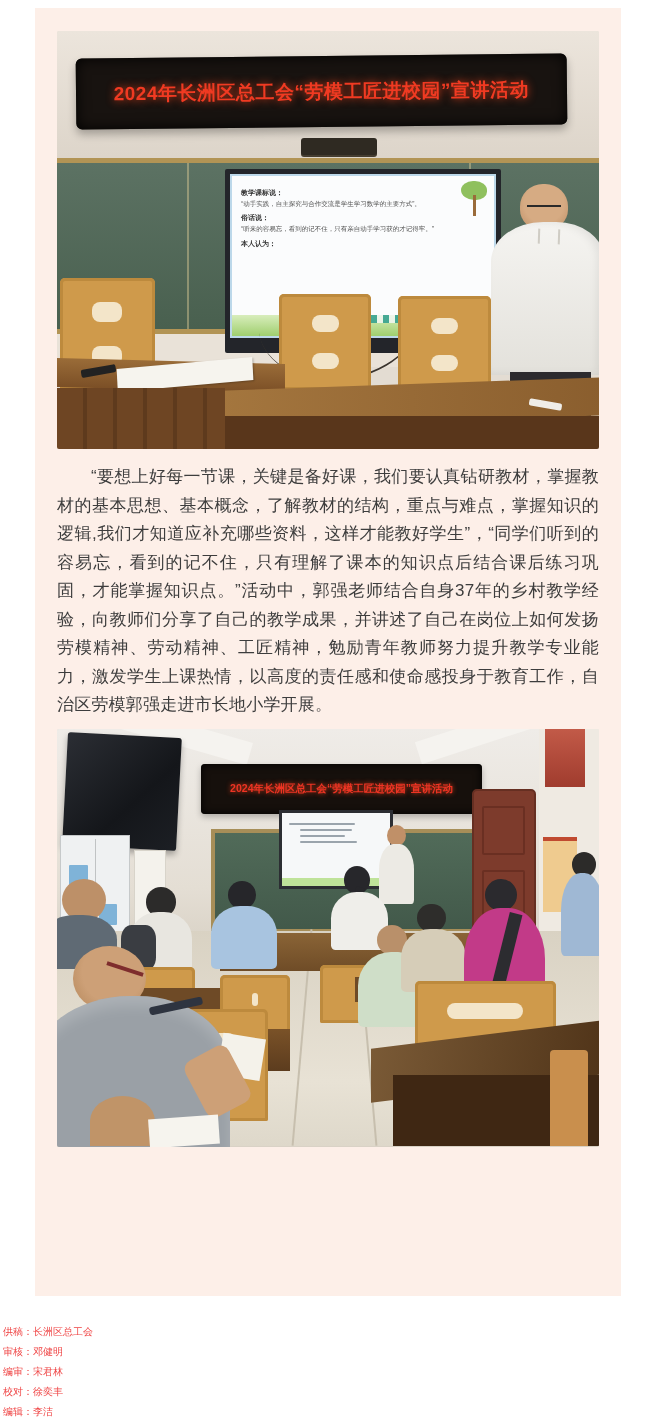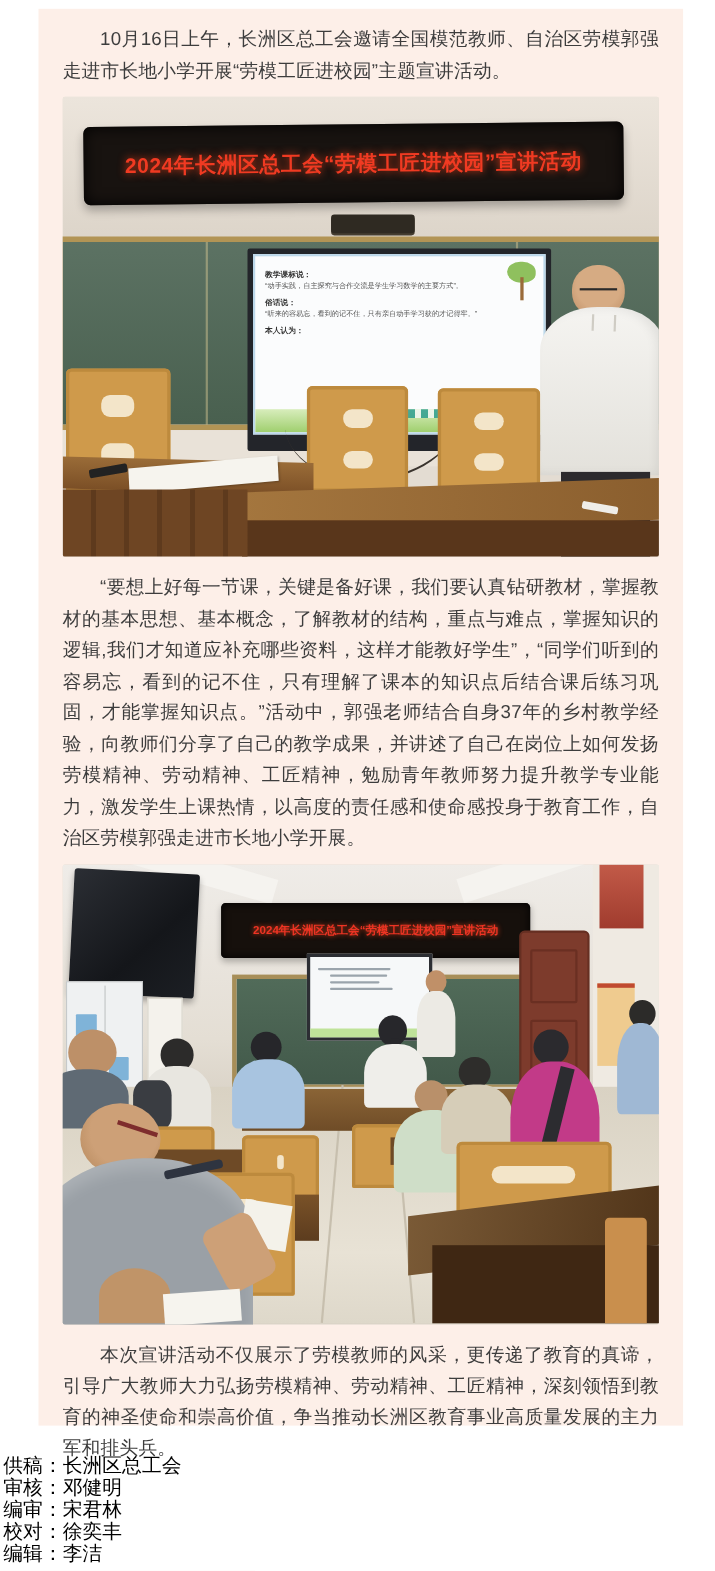--- a/index.html
+++ b/index.html
@@ -155,29 +155,28 @@
   .p2-chairE{left:16%;top:67%;width:23%;height:27%;}
   .p2-chairF{left:66%;top:60.5%;width:26%;height:23%;}
   .p2-deskL1{left:11%;top:62%;width:31%;height:7%;background:#6e4a26;}
   .p2-deskL2{left:12%;top:72%;width:31%;height:10%;background:linear-gradient(180deg,#7a5228,#5c3c1e);}
   .p2-deskM{left:55%;top:59.5%;width:18%;height:6%;background:#6e4a26;}
   .p2-deskR-top{left:58%;top:73%;width:44%;height:13%;transform:skewY(-7deg);
     background:linear-gradient(100deg,#7a5a36,#4f3318);}
   .p2-deskR-face{left:62%;top:83%;width:40%;height:17%;background:#3f2713;}
   .p2-chairpost{left:91%;top:77%;width:7%;height:23%;background:#c98f4d;border-radius:4px 4px 0 0;}
   
-  .credits{position:absolute;left:3px;top:1322px;font-size:18px;line-height:20px;color:#000000;}
+  .credits{position:absolute;left:3px;top:1322px;font-size:10px;line-height:20px;color:#ef4444;}
   .credits div{white-space:nowrap;}
 </style>
 </head>
 <body>
 
 <div class="card">
 
-  <p>10月16日上午，长洲区总工会邀请全国模范教师、自治区劳模郭强走进市长地小学开展“劳模工匠进校园”主题宣讲活动。</p>
 
   <div class="photo">
     <div class="abs ph1-wall"></div>
     <div class="abs ph1-led">
       <span class="led-text1">2024年长洲区总工会“劳模工匠进校园”宣讲活动</span>
     </div>
     <div class="abs ph1-cam"></div>
     <div class="abs ph1-board">
       <div class="abs seam" style="left:24%"></div>
       <div class="abs seam" style="left:76%"></div>
@@ -311,21 +310,20 @@
     <div class="abs head p2f9-head"></div>
     <div class="abs p2f9-glass"></div>
     <div class="abs p2f9-body"></div>
     <div class="abs p2f9-collar"></div>
     <div class="abs p2f9-paper"></div>
     <div class="abs p2f9-arm"></div>
     <div class="abs head p2f10-head"></div>
     <div class="abs p2f10-paper"></div>
   </div>
 
-  <p>本次宣讲活动不仅展示了劳模教师的风采，更传递了教育的真谛，引导广大教师大力弘扬劳模精神、劳动精神、工匠精神，深刻领悟到教育的神圣使命和崇高价值，争当推动长洲区教育事业高质量发展的主力军和排头兵。</p>
 </div>
 
 <div class="credits">
   <div>供稿：长洲区总工会</div>
   <div>审核：邓健明</div>
   <div>编审：宋君林</div>
   <div>校对：徐奕丰</div>
   <div>编辑：李洁</div>
 </div>
 

